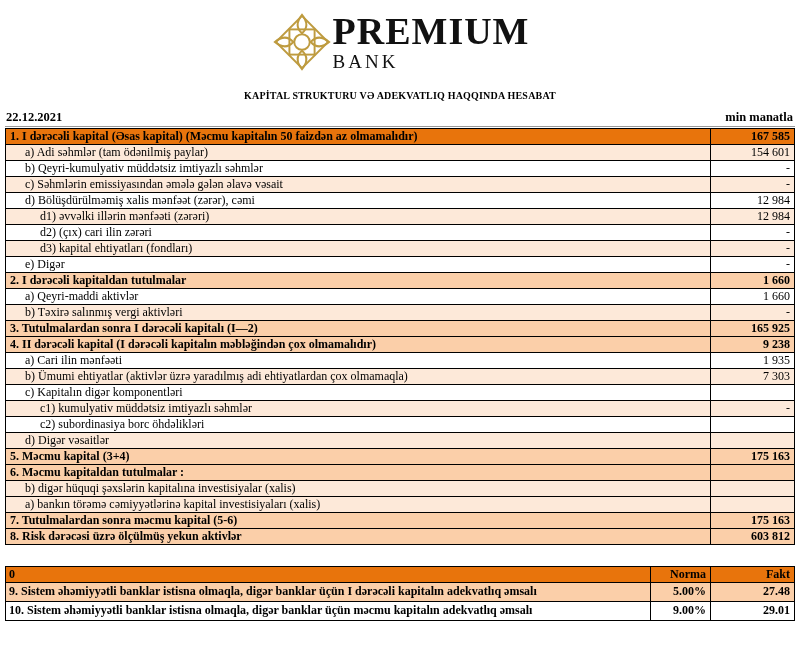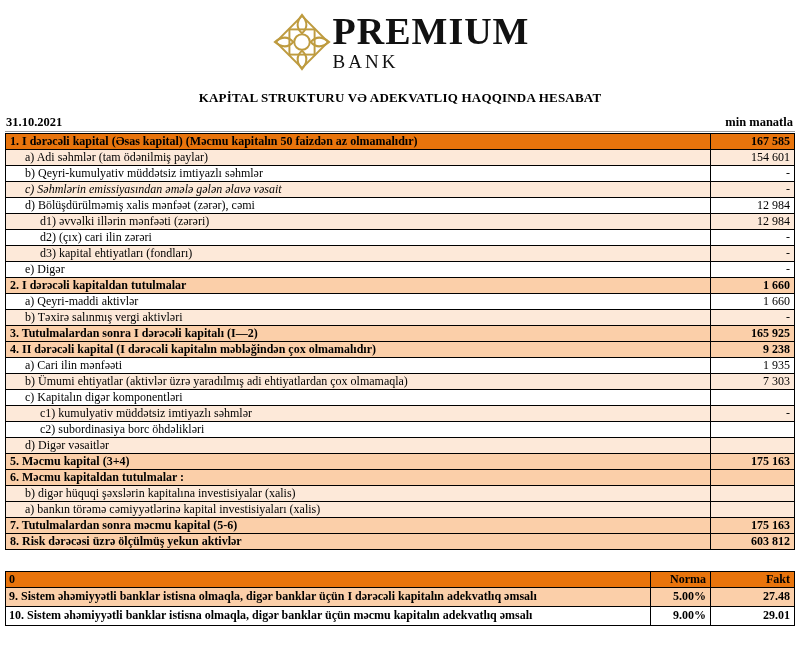--- a/index.html
+++ b/index.html
@@ -18,21 +18,21 @@
     font-family:"Liberation Serif","DejaVu Serif",serif;
   }
   .page{padding:4px 5px 0 5px;}
 
   
   .logo-row{display:flex;align-items:center;justify-content:center;gap:0;margin-top:2px;height:72px;}
   .emblem{width:62px;height:62px;flex:0 0 auto;}
   .brand .name{font-size:38px;font-weight:bold;letter-spacing:1px;line-height:1;color:var(--ink);}
   .brand .sub{font-size:19px;letter-spacing:3px;color:var(--ink);margin-top:1px;}
 
-  .report-title{text-align:center;font-weight:bold;font-size:13px;margin-top:12px;letter-spacing:0.2px;}
+  .report-title{text-align:center;font-weight:bold;font-size:10px;margin-top:12px;letter-spacing:0.2px;}
   .meta{display:flex;justify-content:space-between;align-items:flex-end;
         font-weight:bold;font-size:12.5px;margin-top:9px;padding:0 2px 1px 1px;
         border-bottom:1px solid #9a9a9a;}
 
   
   table{width:100%;border-collapse:collapse;table-layout:fixed;margin-top:1px;}
   td{border:1px solid #000;font-size:12px;height:16px;padding:0 3px;
      white-space:nowrap;overflow:hidden;vertical-align:middle;line-height:1.15;}
   .lbl{text-align:left;}
   .val{text-align:right;padding-right:4px;}
@@ -63,21 +63,21 @@
     </svg>
     <div class="brand">
       <div class="name">PREMIUM</div>
       <div class="sub">BANK</div>
     </div>
   </div>
 
   <div class="report-title">KAPİTAL STRUKTURU VƏ ADEKVATLIQ HAQQINDA HESABAT</div>
 
   <div class="meta">
-    <span>31.10.2021</span>
+    <span>22.12.2021</span>
     <span>min manatla</span>
   </div>
 
   <table>
     <colgroup>
         <col>
         <col style="width:84px">
       </colgroup>
     <tbody id="main-rows">
         <tr class="bg-header">
@@ -86,21 +86,21 @@
         </tr>
         <tr class="bg-alt">
           <td class="lbl" style="padding-left: 19px;">a) Adi səhmlər (tam ödənilmiş paylar)</td>
           <td class="val">154 601</td>
         </tr>
         <tr class="bg-white">
           <td class="lbl" style="padding-left: 19px;">b) Qeyri-kumulyativ müddətsiz imtiyazlı səhmlər</td>
           <td class="val">-</td>
         </tr>
         <tr class="bg-alt">
-          <td class="lbl" style="padding-left: 19px; font-style: italic;">c) Səhmlərin emissiyasından əmələ gələn əlavə vəsait</td>
+          <td class="lbl" style="padding-left: 19px;">c) Səhmlərin emissiyasından əmələ gələn əlavə vəsait</td>
           <td class="val">-</td>
         </tr>
         <tr class="bg-white">
           <td class="lbl" style="padding-left: 19px;">d)  Bölüşdürülməmiş xalis mənfəət (zərər), cəmi</td>
           <td class="val">12 984</td>
         </tr>
         <tr class="bg-alt">
           <td class="lbl" style="padding-left: 34px; margin-top: 32px;">d1) əvvəlki illərin mənfəəti (zərəri)</td>
           <td class="val">12 984</td>
         </tr>

